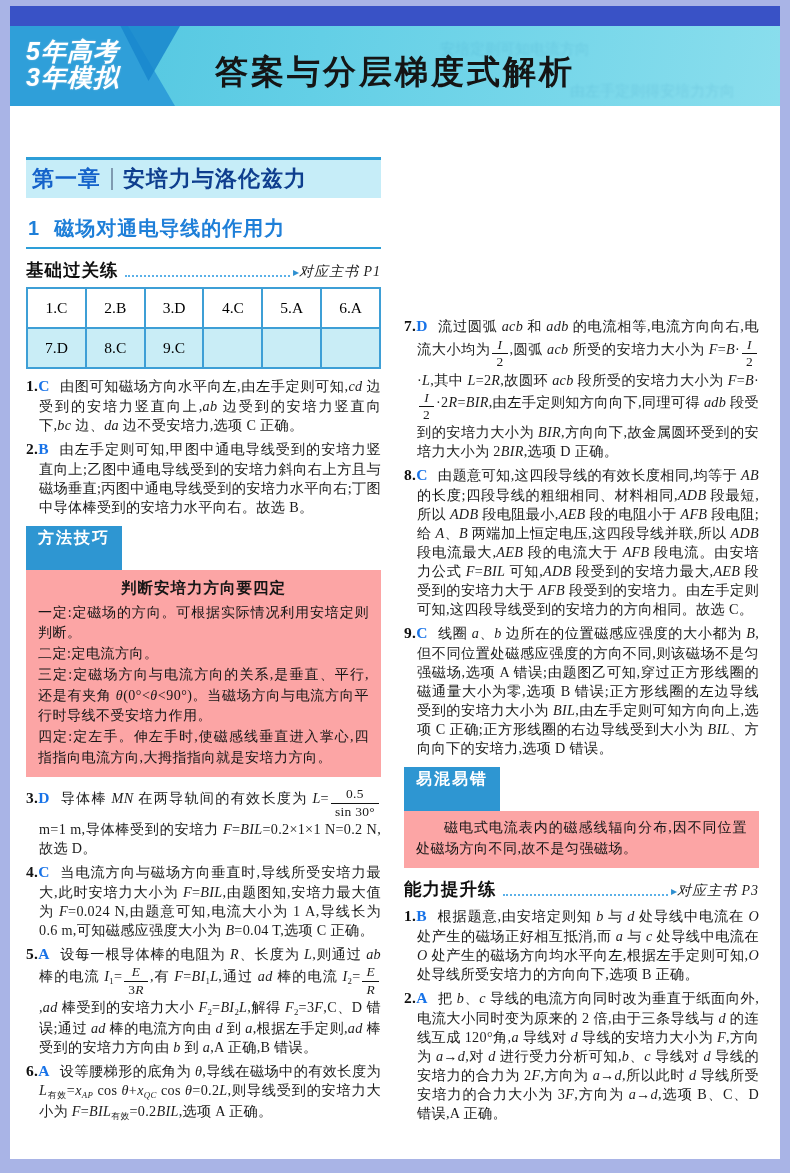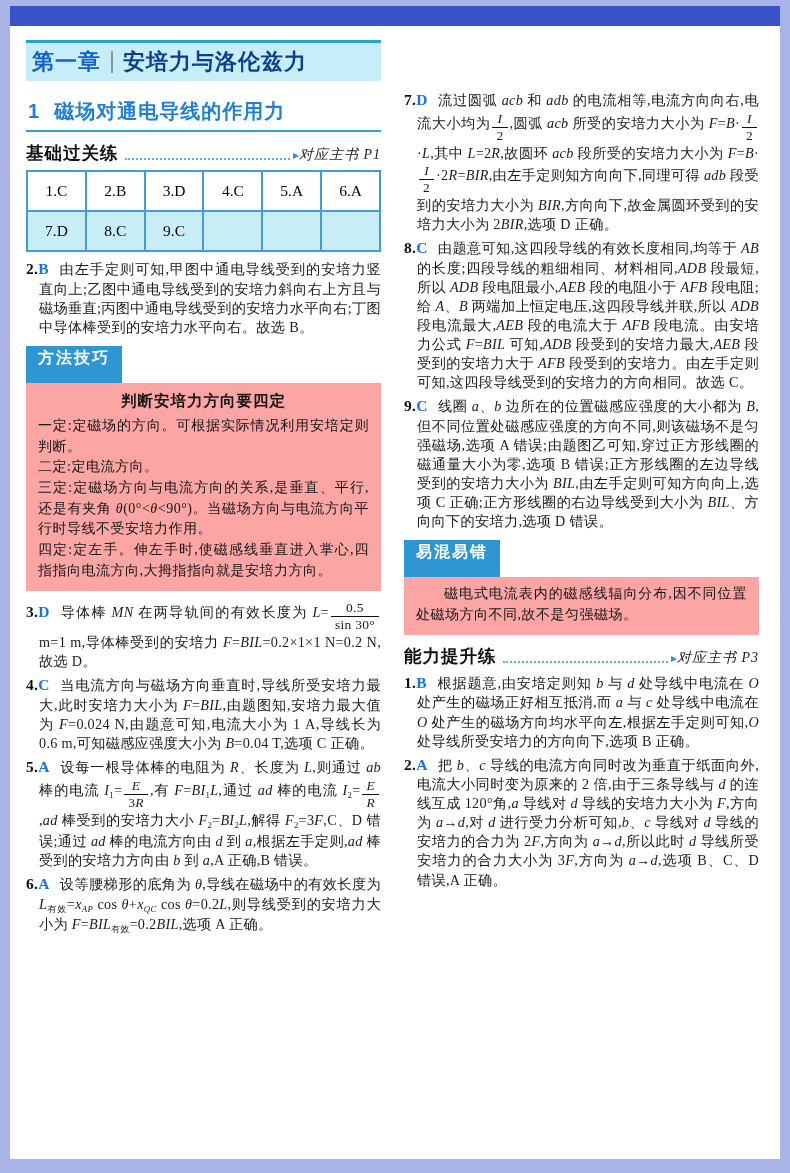--- a/index.html
+++ b/index.html
@@ -19,21 +19,21 @@
   .brand-tri { position:absolute; left:100px; top:0; height:55px; width:70px;
     background:#1886cc; clip-path:polygon(15% 0,100% 0,55% 100%); opacity:.85; }
   .brand { position:absolute; left:16px; top:12px; color:#ffffff; font-weight:bold;
     font-style:italic; font-size:25px; line-height:1.05; letter-spacing:1px;
     font-family:"Liberation Sans",sans-serif; text-shadow:0 0 2px rgba(255,255,255,.4); }
   .header-title { position:absolute; left:205px; top:24px; font-size:33px; font-weight:bold;
     color:#151515; letter-spacing:3px; font-family:"Liberation Sans",sans-serif; }
   .ghost { position:absolute; color:#1d7fae; opacity:.14; filter:blur(1px);
     font-size:15px; white-space:nowrap; }
   
-  .content { padding:14px 16px 0 16px; display:flex; align-items:center; }
+  .content { padding:14px 16px 0 16px; display:flex; align-items:flex-end;margin-top:37px; }
   .col { width:355px; }
   .col-divider { width:0; border-left:2px dashed #3d3d3d; margin:2px 10px 6px 11px; }
   
   .chap-rule { height:3px; background:#2d9ed8; }
   .chap-band { background:#c6edf8; display:flex; align-items:center; height:38px; padding:0 6px; }
   .chap-label { color:#1462ca; font-weight:bold; font-size:22px;
     font-family:"Liberation Sans",sans-serif; letter-spacing:1px; }
   .chap-sep { width:2px; height:22px; background:#7f9ab0; margin:0 10px; }
   .chap-title { color:#0e3e8e; font-weight:bold; font-size:22px;
     font-family:"Liberation Sans",sans-serif; letter-spacing:1px; }
@@ -59,32 +59,43 @@
   .ians { font-weight:bold; font-size:15.5px; color:#1873e8; margin-right:10px; }
   .v { font-style:italic; }
   .sb { font-size:.62em; vertical-align:-.35em; }
   .fr { display:inline-block; vertical-align:-.9em; text-align:center; line-height:1.2;
     margin:0 2px; font-size:.95em; text-indent:0; }
   .fr .fn { display:block; border-bottom:1.3px solid #111; padding:0 4px; }
   .fr .fd { display:block; padding:0 4px; }
   
   .box { margin:9px 0 9px; }
   .box-tab { display:inline-block; background:#2e96d2; color:#fff; font-weight:bold;
-    font-size:16px; padding:2px 12px 14px; font-family:"Liberation Sans",sans-serif; letter-spacing:2px; }
+    font-size:16px; padding:2px 12px 21px; font-family:"Liberation Sans",sans-serif; letter-spacing:2px; }
   .box-body { background:#fca5a5; padding:7px 12px 9px; font-size:14px; line-height:1.48;
     text-align:justify; color:#161616; letter-spacing:.5px; }
   .box-title { text-align:center; font-weight:bold; font-size:15.5px; margin-bottom:3px; letter-spacing:1px; }
   .indent2 { text-indent:2em; }
 </style>
 </head>
 <body>
 
 <div class="page">
   <div class="topstrip"></div>
 
+  <div class="header">
+    <div class="brand-bg"></div>
+    <div class="brand-tri"></div>
+    <div class="brand">
+      <div>5年高考</div>
+      <div>3年模拟</div>
+    </div>
+    <div class="header-title">答案与分层梯度式解析</div>
+    <div class="ghost" style="left:430px; top:14px;">安培定则可知电流方向</div>
+    <div class="ghost" style="left:560px; top:56px;">由左手定则得安培力方向</div>
+  </div>
 
   <div class="content">
 
     <div class="col">
 
       <div>
         <div class="chap-rule"></div>
         <div class="chap-band">
           <span class="chap-label">第一章</span>
           <span class="chap-sep"></span>
@@ -118,20 +129,23 @@
               <td>8.C</td>
               <td>9.C</td>
               <td></td>
               <td></td>
               <td></td>
             </tr>
           </tbody>
       </table>
 
       <div class="item">
+        <span class="inum">1.</span><span class="ians">C</span><span><span>由图可知磁场方向水平向左,由左手定则可知,</span><span class="v">cd</span><span> 边受到的安培力竖直向上,</span><span class="v">ab</span><span> 边受到的安培力竖直向下,</span><span class="v">bc</span><span> 边、</span><span class="v">da</span><span> 边不受安培力,选项 C 正确。</span></span>
+      </div>
+      <div class="item">
         <span class="inum">2.</span><span class="ians">B</span><span><span>由左手定则可知,甲图中通电导线受到的安培力竖直向上;乙图中通电导线受到的安培力斜向右上方且与磁场垂直;丙图中通电导线受到的安培力水平向右;丁图中导体棒受到的安培力水平向右。故选 B。</span></span>
       </div>
 
       <div class="box">
         <div class="box-tab">方法技巧</div>
         <div class="box-body">
           <div class="box-title">判断安培力方向要四定</div>
           <div><span>一定:定磁场的方向。可根据实际情况利用安培定则判断。</span></div>
           <div><span>二定:定电流方向。</span></div>
           <div><span>三定:定磁场方向与电流方向的关系,是垂直、平行,还是有夹角 </span><span class="v">θ</span><span>(0°&lt;</span><span class="v">θ</span><span>&lt;90°)。当磁场方向与电流方向平行时导线不受安培力作用。</span></div>

